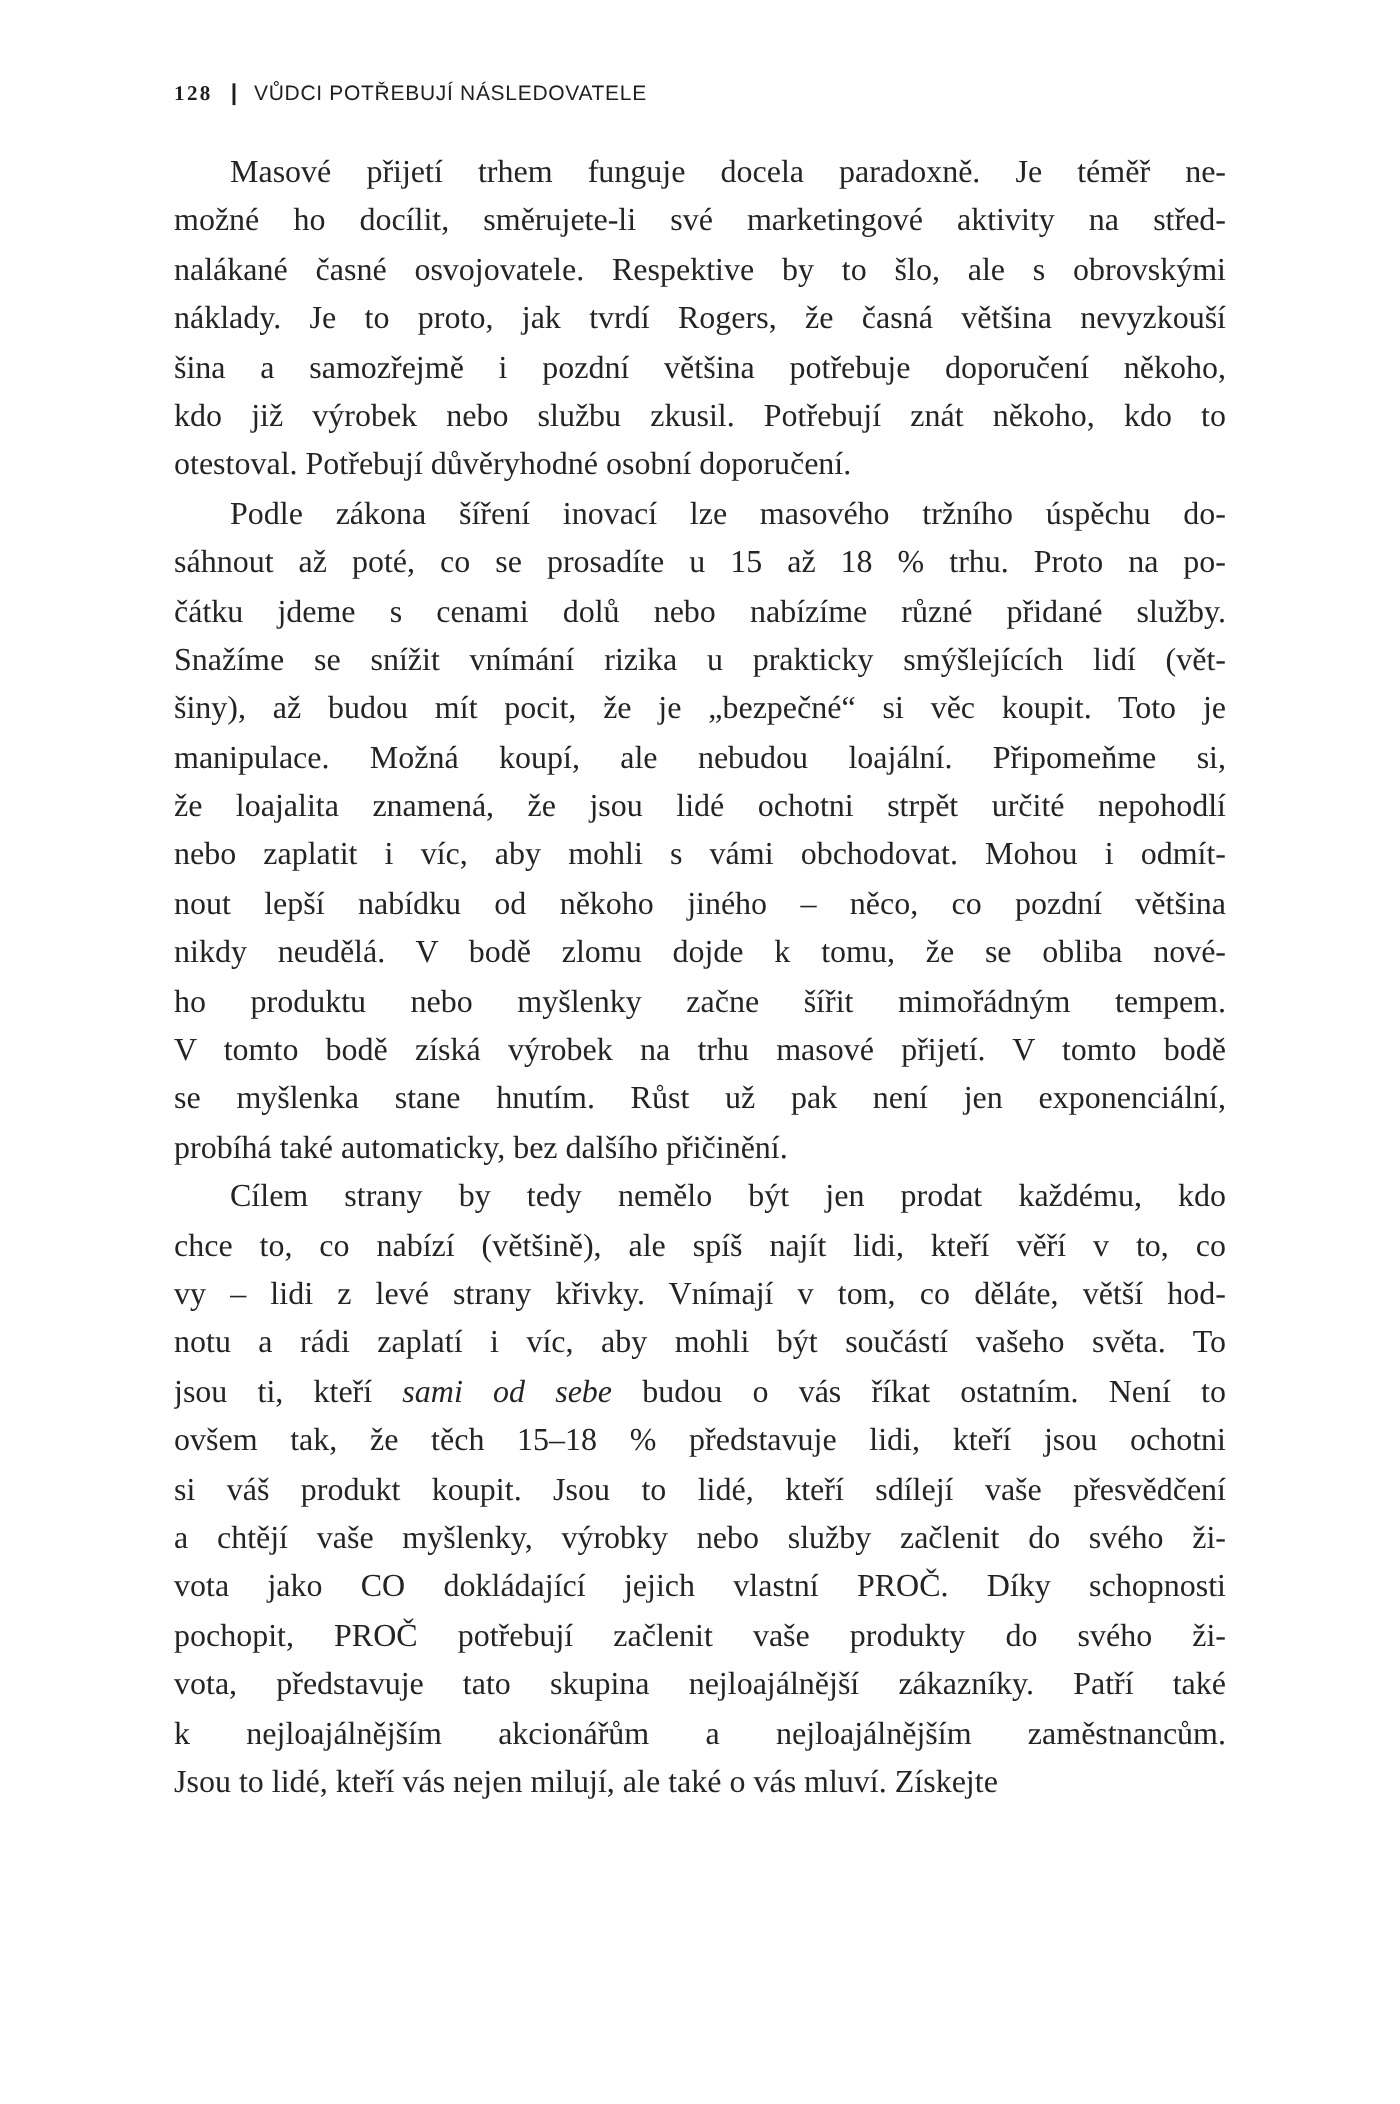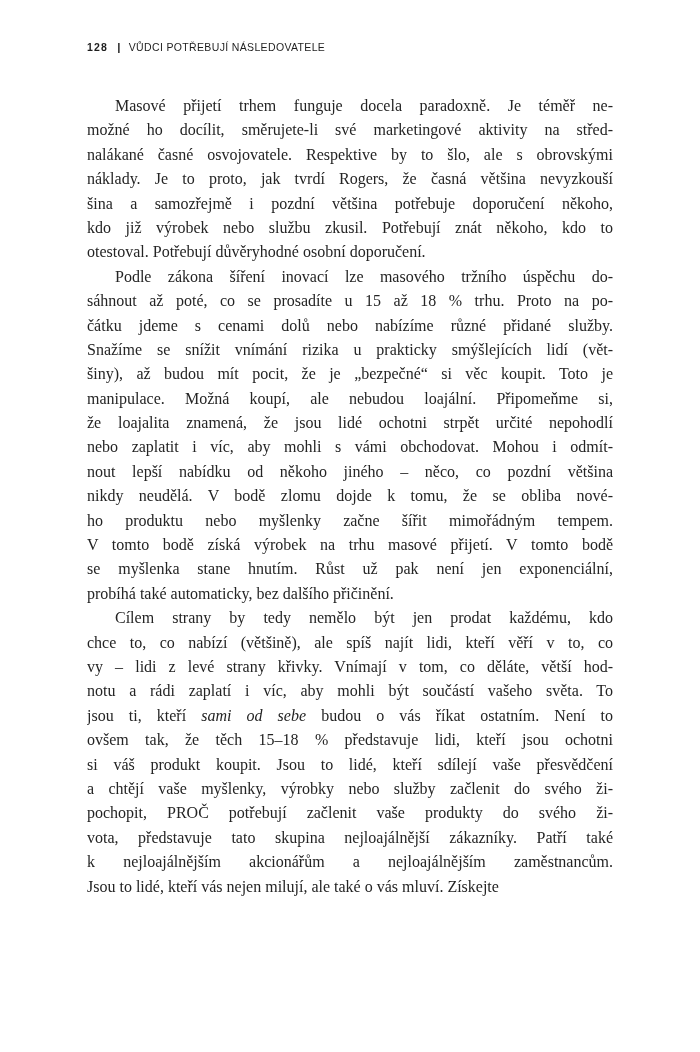--- a/index.html
+++ b/index.html
@@ -23,33 +23,34 @@
     align-items: baseline;
     font-family: "Liberation Sans", sans-serif;
     font-size: 10.5px;
     color: #1e1e1e;
     letter-spacing: 0.4px;
     white-space: nowrap;
   }
   .page-number {
     font-weight: 700;
     letter-spacing: 1.2px;
+    font-family: Liberation Serif, serif;
   }
   .header-separator {
     font-weight: 700;
     margin: 0 8px 0 9px;
     font-size: 11.5px;
   }
   .running-title {
     letter-spacing: 0.35px;
   }
   .body-text {
     position: absolute;
     left: 87px;
-    top: 94px;
+    top: 75px;
     width: 526px;
     font-size: 16px;
     line-height: 24.4px;
     color: #242424;
     text-align: justify;
   }
   .paragraph { margin: 0; }
   .line {
     height: 24.4px;
     overflow: hidden;
@@ -99,20 +100,21 @@
       </div>
       <div class="paragraph">
         <div class="line first">Cílem strany by tedy nemělo být jen prodat každému, kdo</div>
         <div class="line">chce to, co nabízí (většině), ale spíš najít lidi, kteří věří v to, co</div>
         <div class="line">vy – lidi z levé strany křivky. Vnímají v tom, co děláte, větší hod-</div>
         <div class="line">notu a rádi zaplatí i víc, aby mohli být součástí vašeho světa. To</div>
         <div class="line">jsou ti, kteří <em>sami od sebe</em> budou o vás říkat ostatním. Není to</div>
         <div class="line">ovšem tak, že těch 15–18 % představuje lidi, kteří jsou ochotni</div>
         <div class="line">si váš produkt koupit. Jsou to lidé, kteří sdílejí vaše přesvědčení</div>
         <div class="line">a chtějí vaše myšlenky, výrobky nebo služby začlenit do svého ži-</div>
+        <div class="line">vota jako CO dokládající jejich vlastní PROČ. Díky schopnosti</div>
         <div class="line">pochopit, PROČ potřebují začlenit vaše produkty do svého ži-</div>
         <div class="line">vota, představuje tato skupina nejloajálnější zákazníky. Patří také</div>
         <div class="line">k nejloajálnějším akcionářům a nejloajálnějším zaměstnancům.</div>
         <div class="line last">Jsou to lidé, kteří vás nejen milují, ale také o vás mluví. Získejte</div>
       </div>
     </div>
 
 </div>
 
 </body></html>

